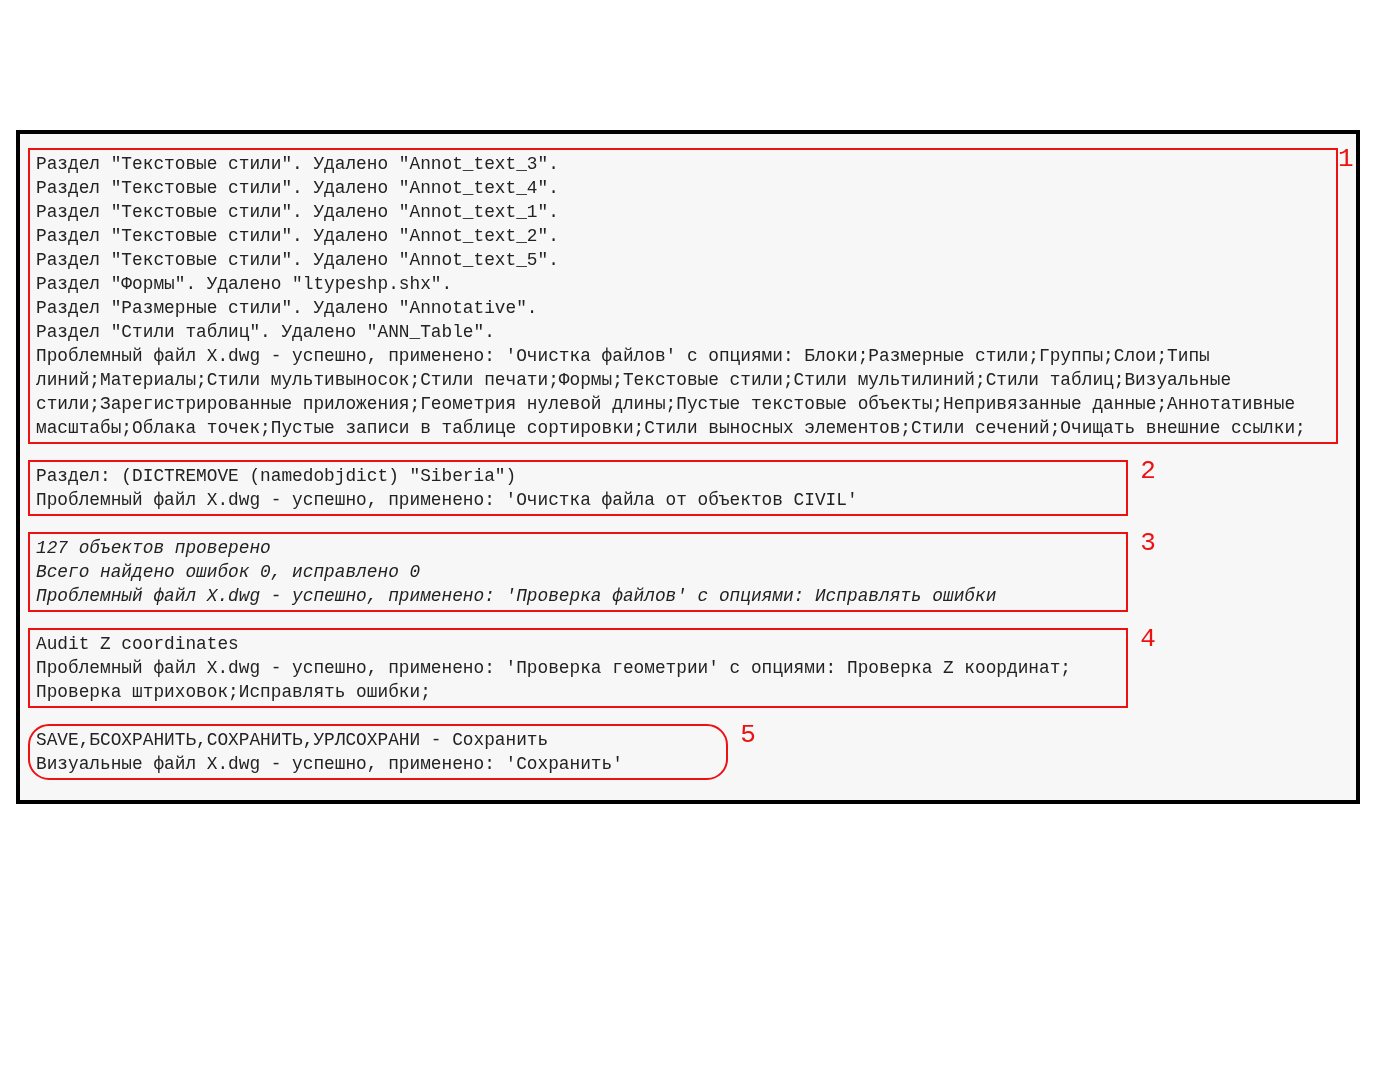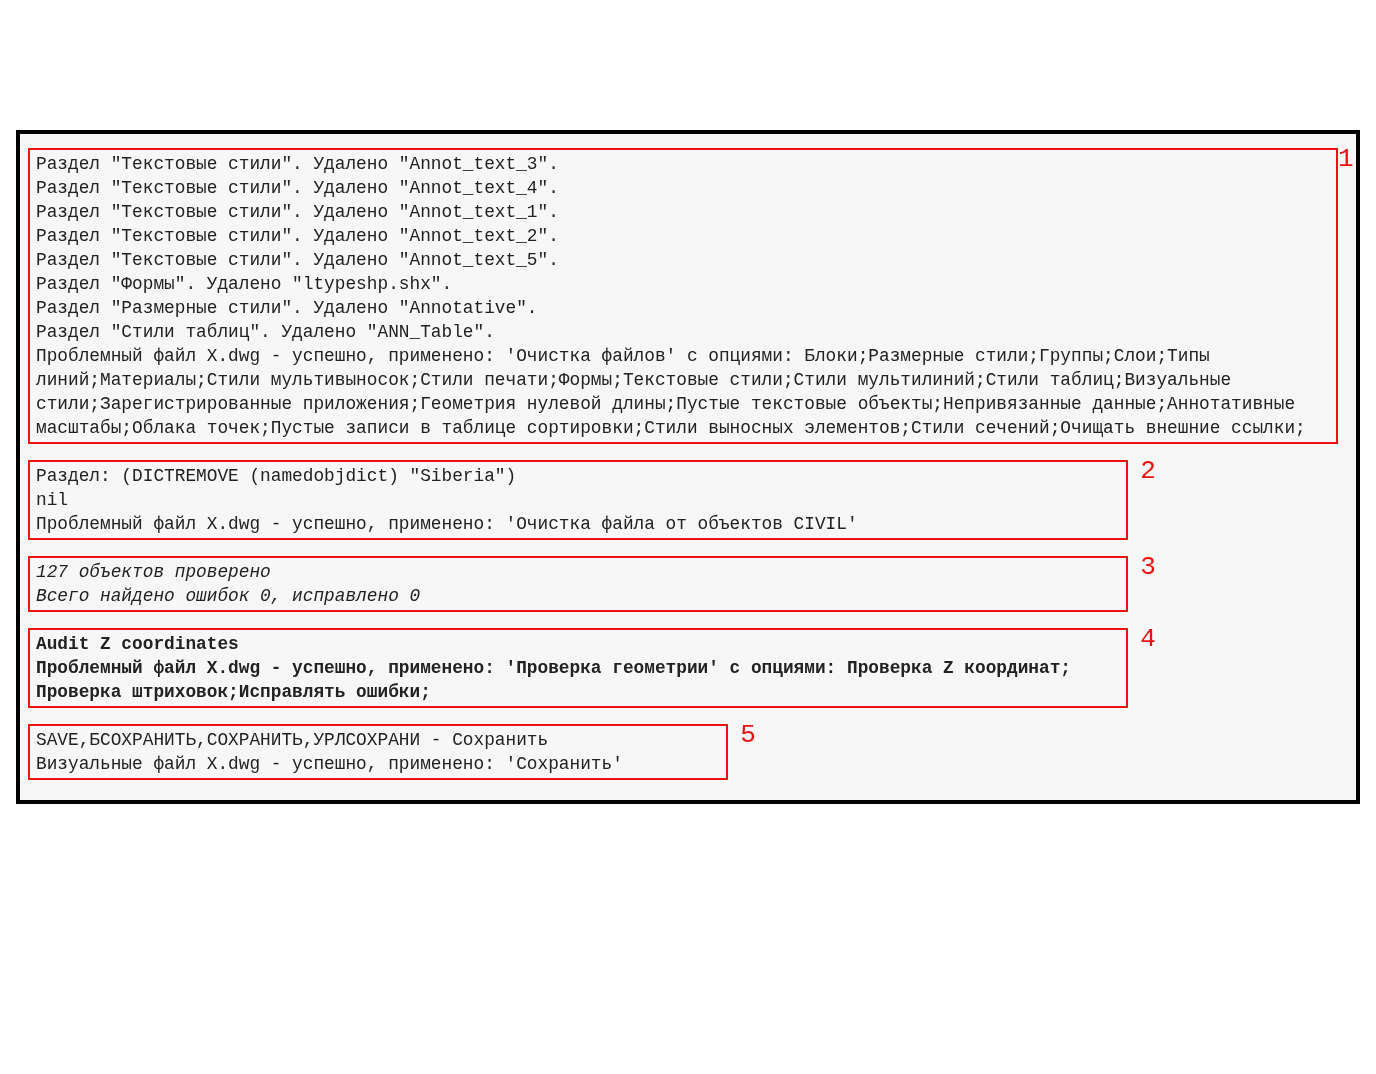--- a/index.html
+++ b/index.html
@@ -46,22 +46,22 @@
   }
   .num {
     color: #e11;
     font-size: 26px;
     font-family: Consolas, "Courier New", monospace;
   }
   
   #sec1 { width: 1294px; }
   #sec2 { width: 1084px; }
   #sec3 { width: 1084px; font-style: italic; }
-  #sec4 { width: 1084px; font-weight: bold; }
-  #sec5 { width: 684px;  }
+  #sec4 { width: 1084px; }
+  #sec5 { width: 684px; border-radius: 21px;  }
 </style>
 </head>
 <body>
 
 <div class="page">
   <div class="outer">
 
     <div class="row">
       <div id="sec1" class="section section-col">
         <div class="line">Раздел "Текстовые стили". Удалено "Annot_text_3".</div>
@@ -75,32 +75,32 @@
         <div class="line">Проблемный файл X.dwg - успешно, применено: 'Очистка файлов' с опциями: Блоки;Размерные стили;Группы;Слои;Типы линий;Материалы;Стили мультивыносок;Стили печати;Формы;Текстовые стили;Стили мультилиний;Стили таблиц;Визуальные стили;Зарегистрированные приложения;Геометрия нулевой длины;Пустые текстовые объекты;Непривязанные данные;Аннотативные масштабы;Облака точек;Пустые записи в таблице сортировки;Стили выносных элементов;Стили сечений;Очищать внешние ссылки;</div>
       </div>
       <div class="label-col">
         <span class="num">1</span>
       </div>
     </div>
 
     <div class="row">
       <div id="sec2" class="section section-col">
         <div class="line">Раздел: (DICTREMOVE (namedobjdict) "Siberia")</div>
-        <div class="line">nil</div>
         <div class="line">Проблемный файл X.dwg - успешно, применено: 'Очистка файла от объектов CIVIL'</div>
       </div>
       <div class="label-col">
         <span class="num">2</span>
       </div>
     </div>
 
     <div class="row">
       <div id="sec3" class="section section-col">
         <div class="line">127 объектов проверено</div>
         <div class="line">Всего найдено ошибок 0, исправлено 0</div>
+        <div class="line">Проблемный файл X.dwg - успешно, применено: 'Проверка файлов' с опциями: Исправлять ошибки</div>
       </div>
       <div class="label-col">
         <span class="num">3</span>
       </div>
     </div>
 
     <div class="row">
       <div id="sec4" class="section section-col">
         <div class="line">Audit Z coordinates</div>
         <div class="line">Проблемный файл X.dwg - успешно, применено: 'Проверка геометрии' с опциями: Проверка Z координат; Проверка штриховок;Исправлять ошибки;</div>

